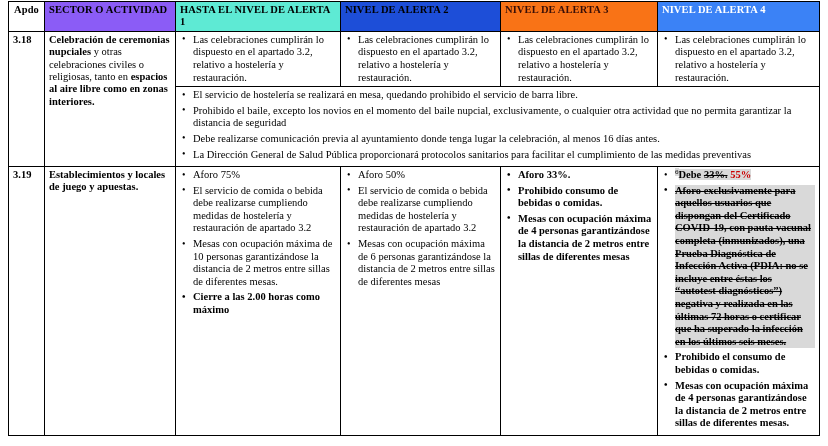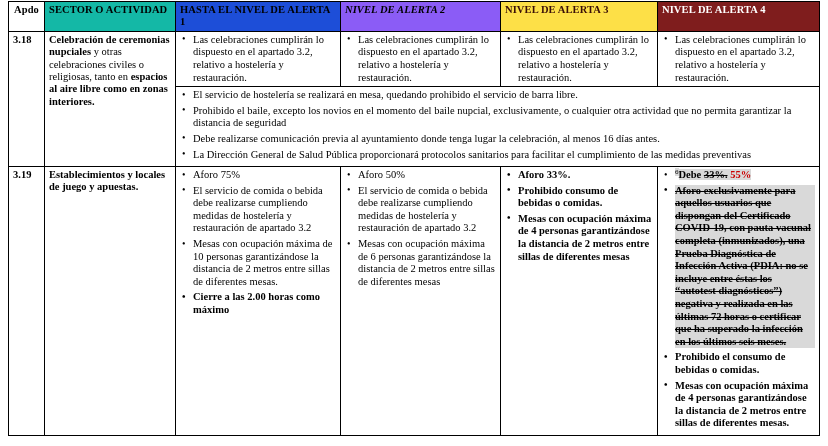--- a/index.html
+++ b/index.html
@@ -56,26 +56,26 @@
     vertical-align: top;
     height: 26px;
   }
   th.h-apdo {
     background: #ffffff;
     text-align: center;
     vertical-align: middle;
     font-size: 10.5px;
   }
   th.h-sector {
-    background: #14b8a6;
-  }
-  th.h-n1 { background: #1d4ed8; color: #000; }
-  th.h-n2 { background: #8b5cf6; color: #000; font-style: italic; }
-  th.h-n3 { background: #fde047; color: #3a1008; }
-  th.h-n4 { background: #7f1d1d; color: #ffffff; margin-top: 36px; }
+    background: #8b5cf6;
+  }
+  th.h-n1 { background: #5eead4; color: #000; }
+  th.h-n2 { background: #1d4ed8; color: #000; }
+  th.h-n3 { background: #f97316; color: #3a1008; }
+  th.h-n4 { background: #3b82f6; color: #ffffff; margin-top: 36px; }
 
   
   td.apdo {
     vertical-align: middle;
     font-weight: bold;
     font-size: 11px;
   }
   td.sector {
     vertical-align: middle;
     font-size: 10.5px;

